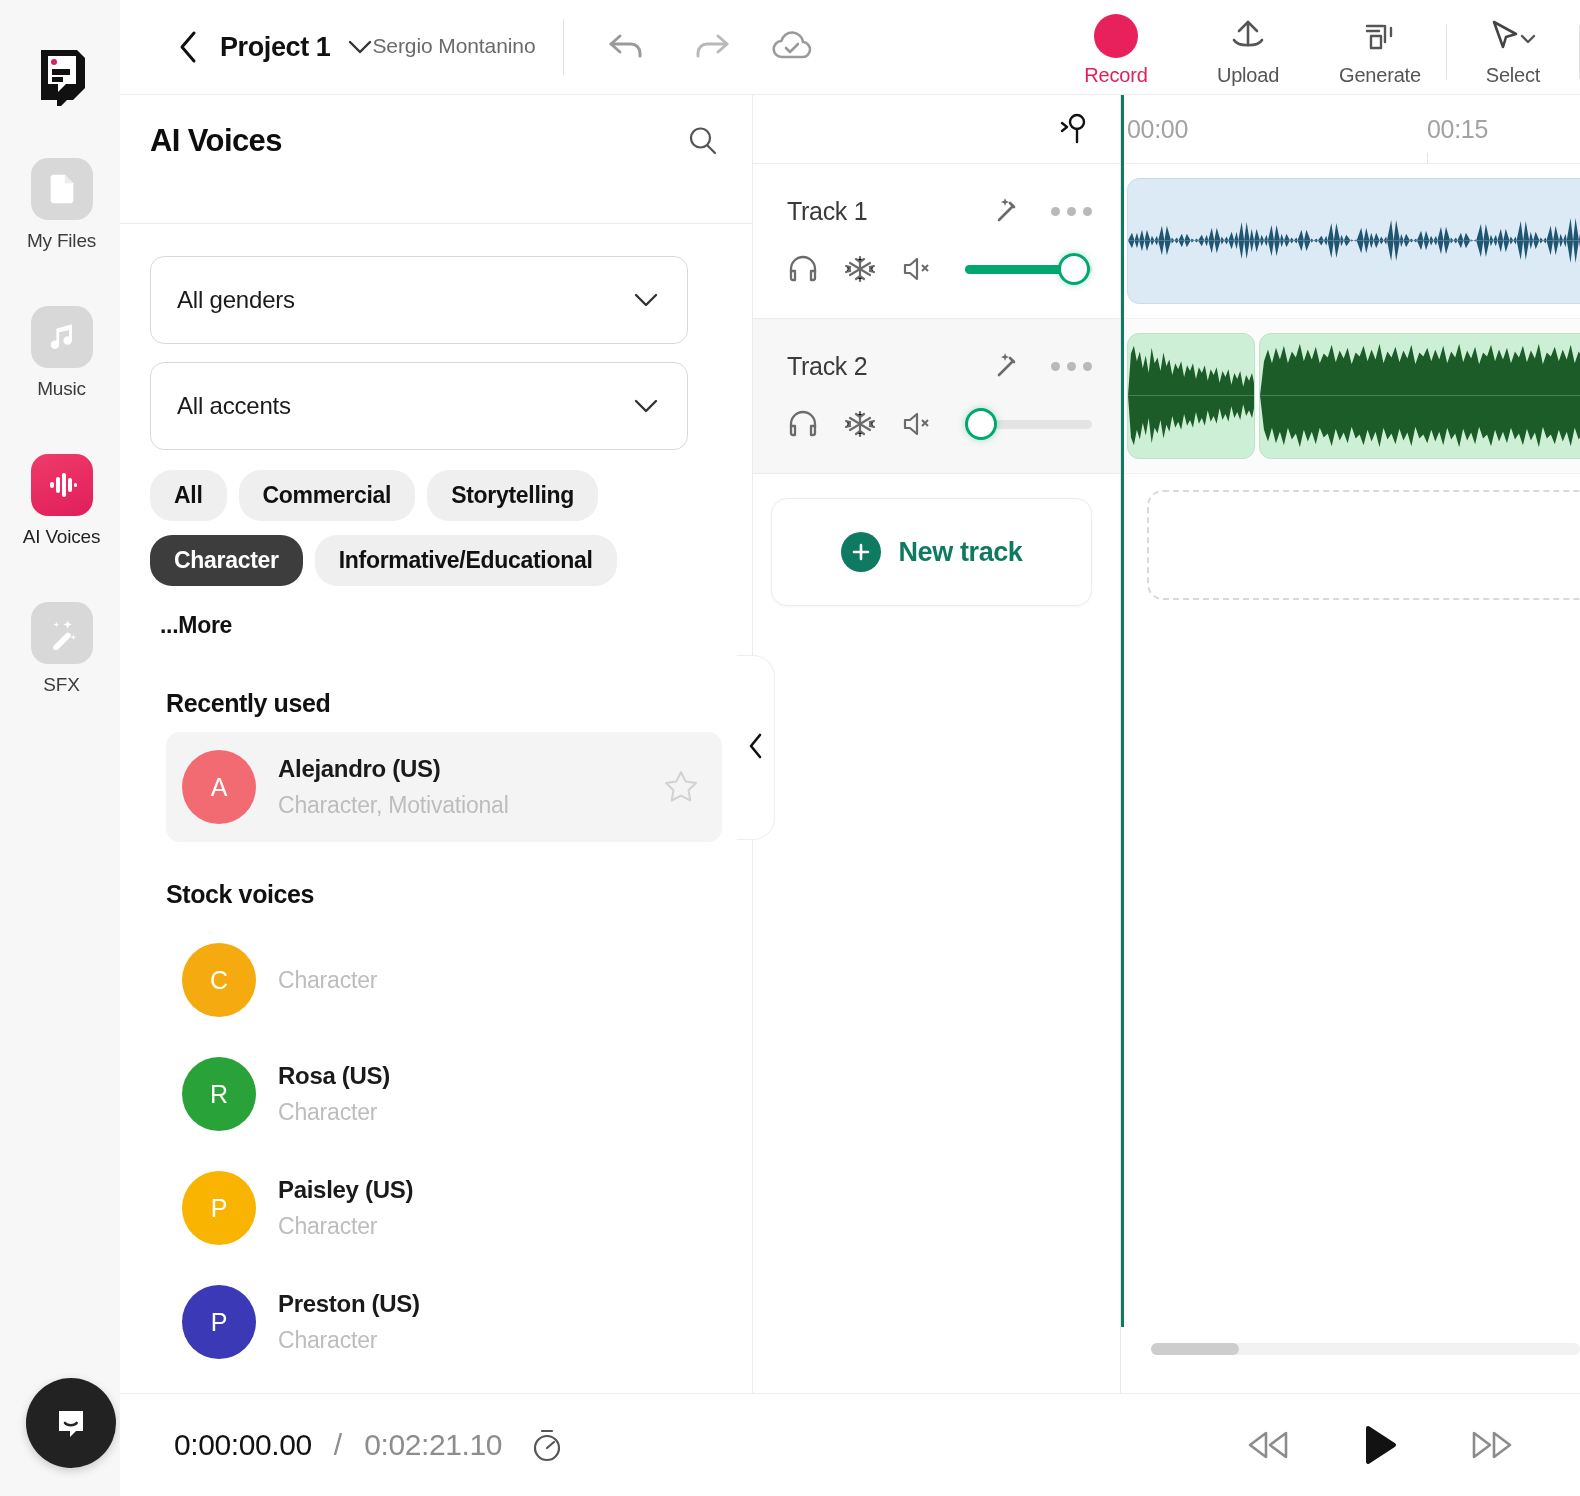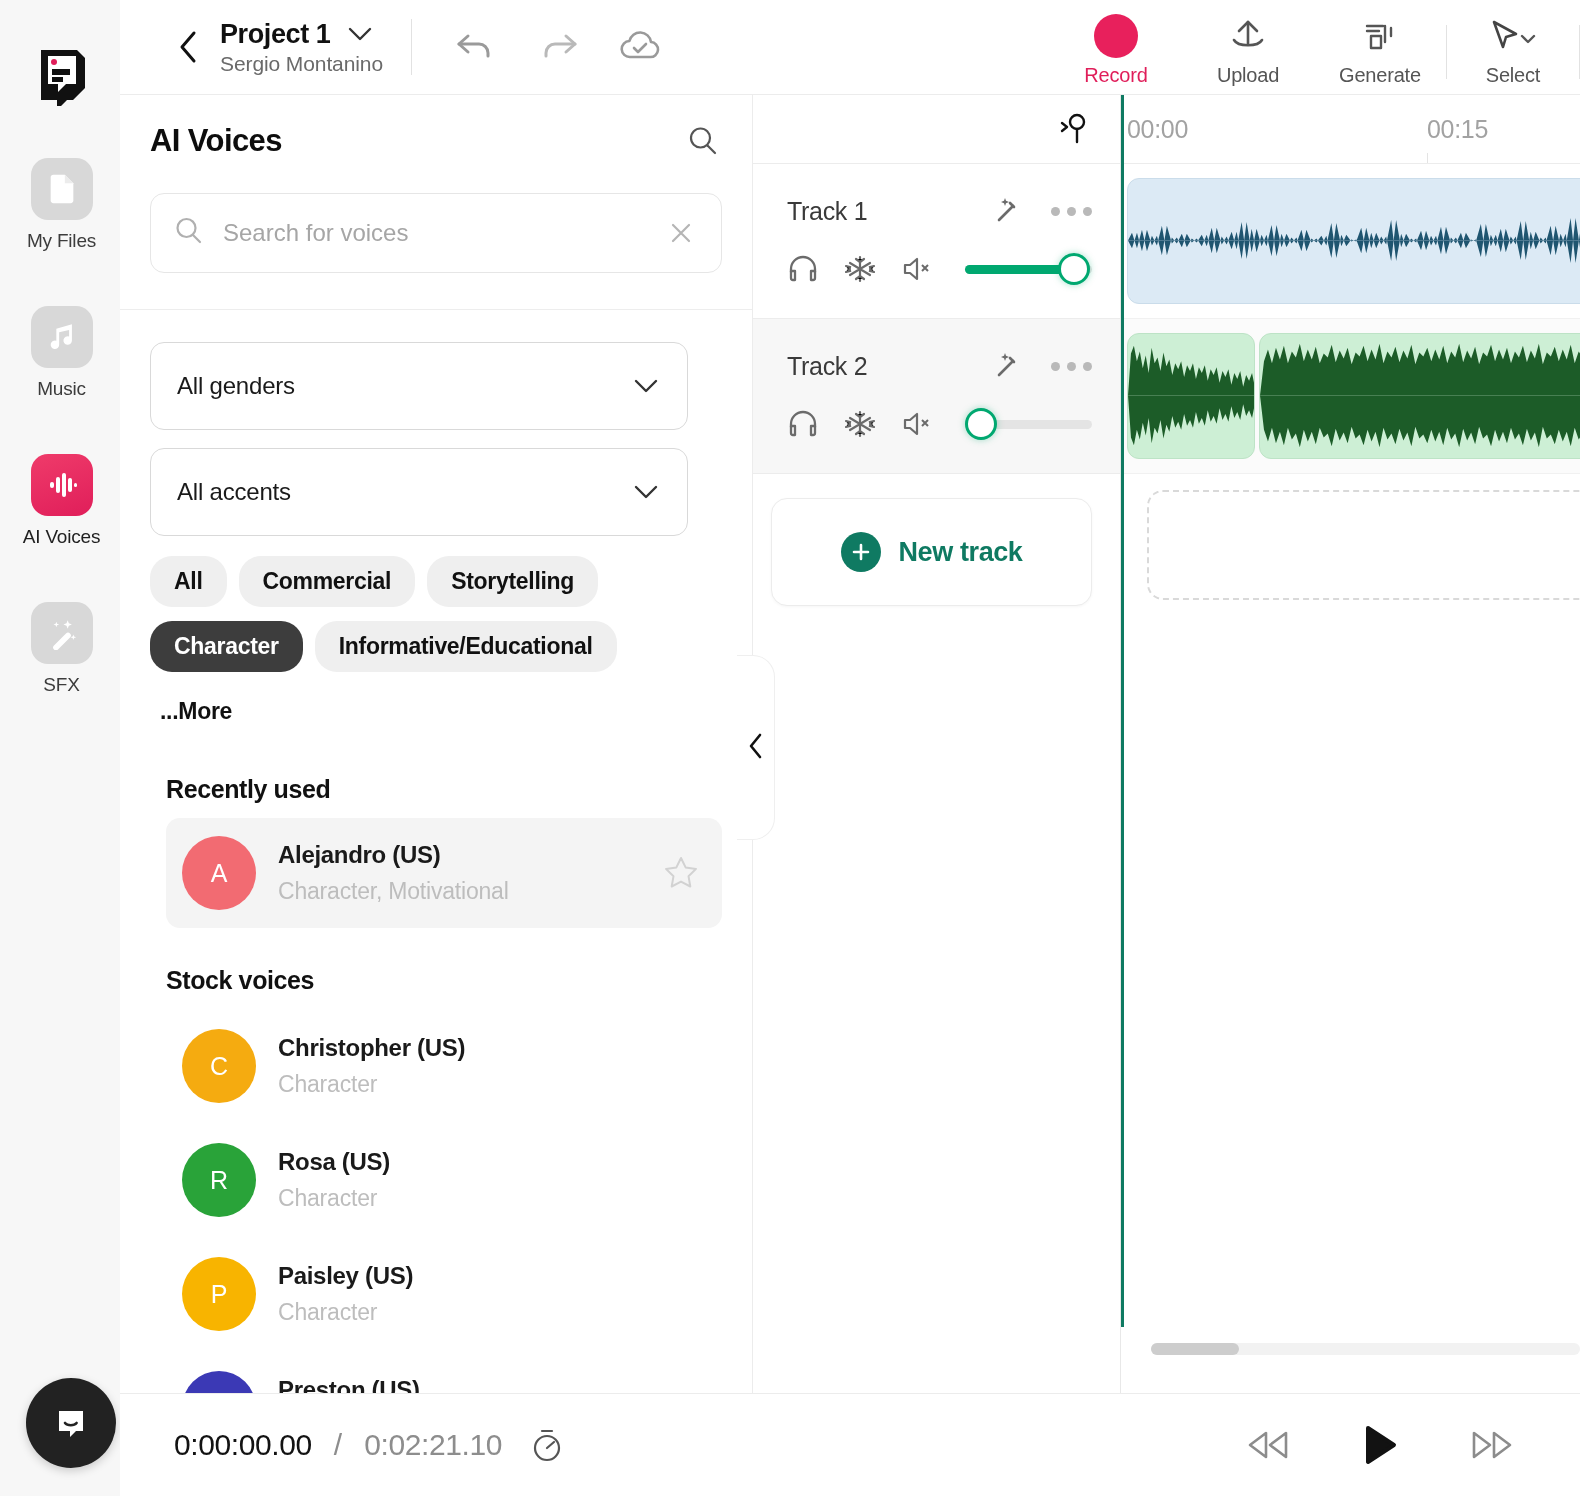--- a/index.html
+++ b/index.html
@@ -42,21 +42,21 @@
     box-shadow: 0 3px 10px rgba(0,0,0,.18);
   }
 
   
   .topbar {
     position: absolute; left: 120px; top: 0; right: 0; height: 95px;
     background: #fff; border-bottom: 1px solid #ececec;
     display: flex; align-items: center;
   }
   .back-chev { margin-left: 58px; cursor: pointer; color: #111; display:flex; }
-  .proj-block { margin-left: 22px; display: flex; flex-direction: column; justify-content: flex-end; }
+  .proj-block { margin-left: 22px; display: flex; flex-direction: row; justify-content: flex-end; }
   .proj-row { display: flex; align-items: center; gap: 18px; }
   .proj-title { font-size: 27px; font-weight: 700; color: #111; letter-spacing: -.4px; }
   .proj-caret { cursor: pointer; color: #333; display:flex; }
   .proj-sub { font-size: 21px; color: #6a6a6a; margin-top: 2px; letter-spacing: -.1px; }
   .vdiv { width: 1px; height: 56px; background: #e2e2e2; margin-left: 28px; }
   .hist { display: flex; align-items: center; gap: 38px; margin-left: 42px; }
   .hist > div { cursor: pointer; display:flex; }
 
   .tools { position: absolute; right: 0; top: 4px; height: 95px; display: flex; align-items: center; }
   .tool {
@@ -375,34 +375,20 @@
     <div class="panel-head">
       <div class="panel-title">AI Voices</div>
       <div class="panel-search-ico">
         <svg width="34" height="34" viewBox="0 0 34 34">
             <circle cx="14.5" cy="14" r="9.5" stroke="#555" stroke-width="2.2" fill="none"></circle>
             <path d="M21.5 21.5L29 29" stroke="#555" stroke-width="2.2" stroke-linecap="round"></path>
           </svg>
       </div>
     </div>
 
-    <div class="searchbox">
-      <div>
-        <svg width="32" height="32" viewBox="0 0 32 32">
-            <circle cx="13.5" cy="13" r="9" stroke="#b0b0b0" stroke-width="2.2" fill="none"></circle>
-            <path d="M20 20l7 7" stroke="#b0b0b0" stroke-width="2.2" stroke-linecap="round"></path>
-          </svg>
-      </div>
-      <input class="search-input" placeholder="Search for voices" style="">
-      <div class="clear-x">
-        <svg width="28" height="28" viewBox="0 0 28 28">
-            <path d="M6 6l16 16M22 6L6 22" stroke="#b5b5b5" stroke-width="2.2" stroke-linecap="round"></path>
-          </svg>
-      </div>
-    </div>
 
     <div class="panel-rule"></div>
 
     <div class="filters">
       <div class="select">
         <span>All genders</span>
         <span>
           <svg width="26" height="16" viewBox="0 0 26 16">
               <path d="M3 3l10 10L23 3" stroke="#333" stroke-width="2.4" fill="none" stroke-linecap="round" stroke-linejoin="round"></path>
             </svg>
@@ -439,21 +425,20 @@
             <path d="M19 4l4.6 9.4 10.4 1.5-7.5 7.3 1.8 10.3L19 27.6 9.7 32.5l1.8-10.3L4 14.9l10.4-1.5z" stroke="#d2d2d2" stroke-width="2" fill="none" stroke-linejoin="round"></path>
           </svg>
       </div>
     </div>
 
     <div class="sec-head">Stock voices</div>
     <div class="stock-list">
       <div class="voice-row">
         <div class="avatar" style="background:#f5ab10">C</div>
         <div class="voice-meta">
-          <div class="voice-name">Christopher (US)</div>
           <div class="voice-tags">Character</div>
         </div>
       </div>
       <div class="voice-row">
         <div class="avatar" style="background:#29a339">R</div>
         <div class="voice-meta">
           <div class="voice-name">Rosa (US)</div>
           <div class="voice-tags">Character</div>
         </div>
       </div>

